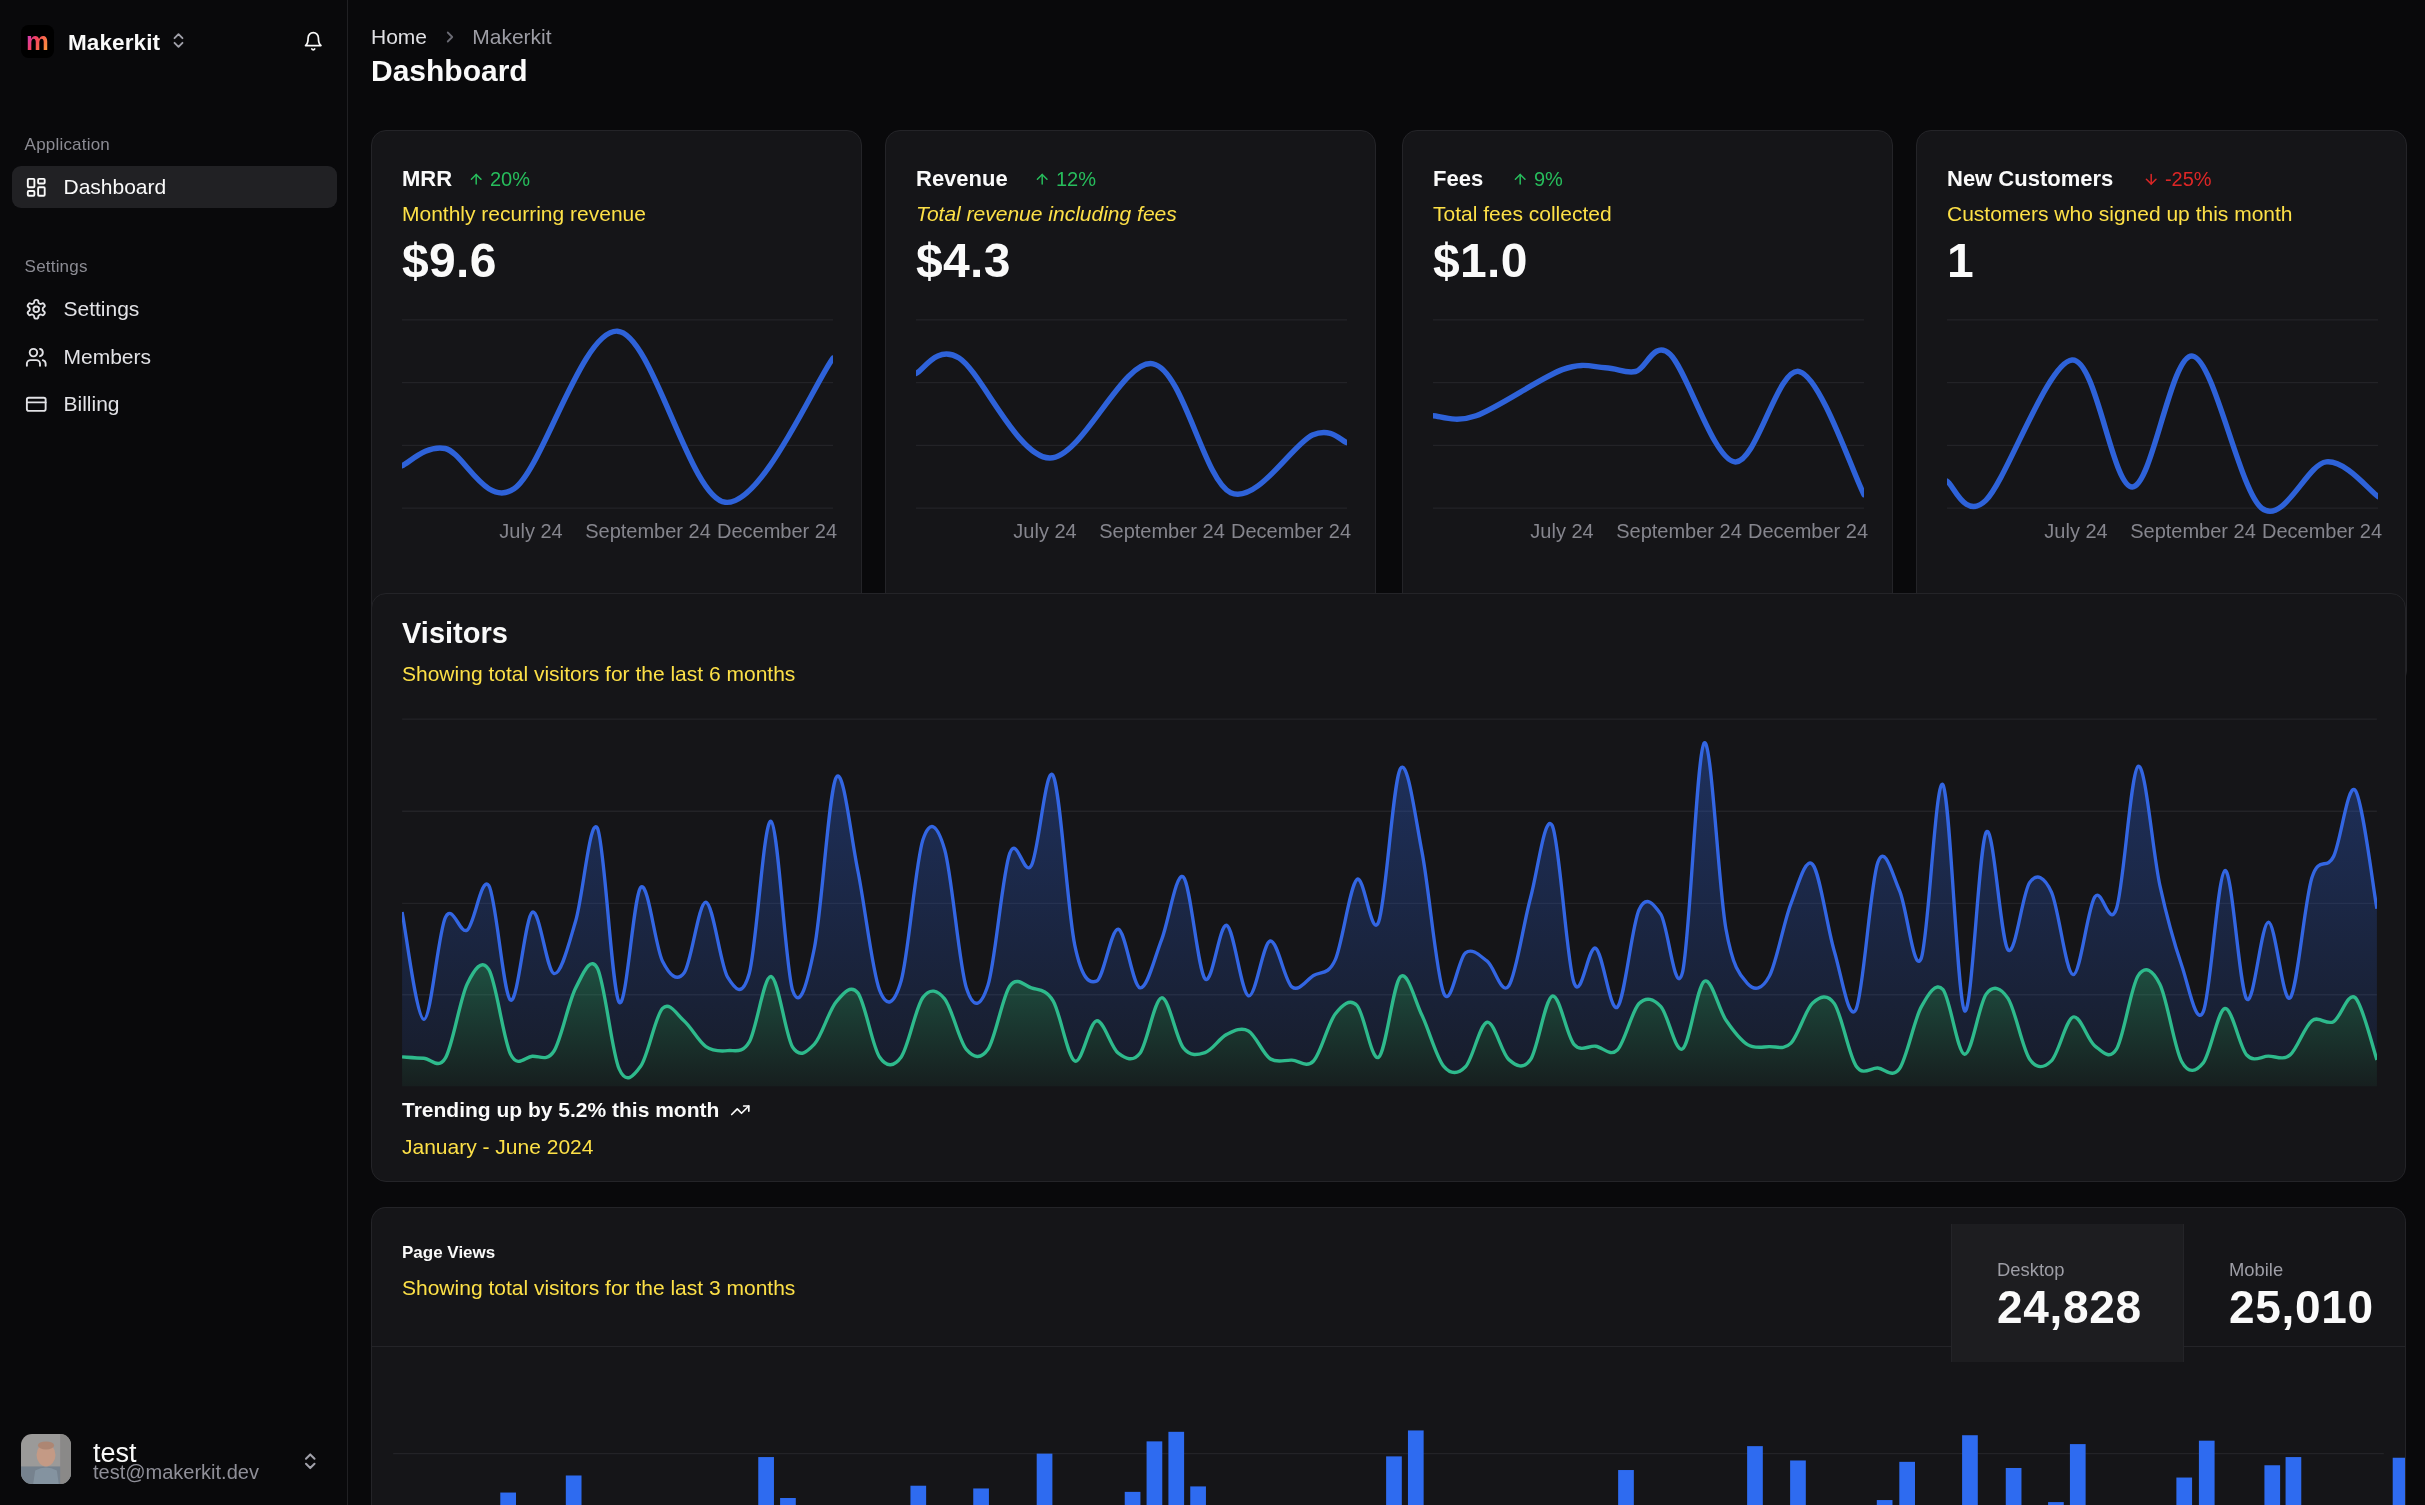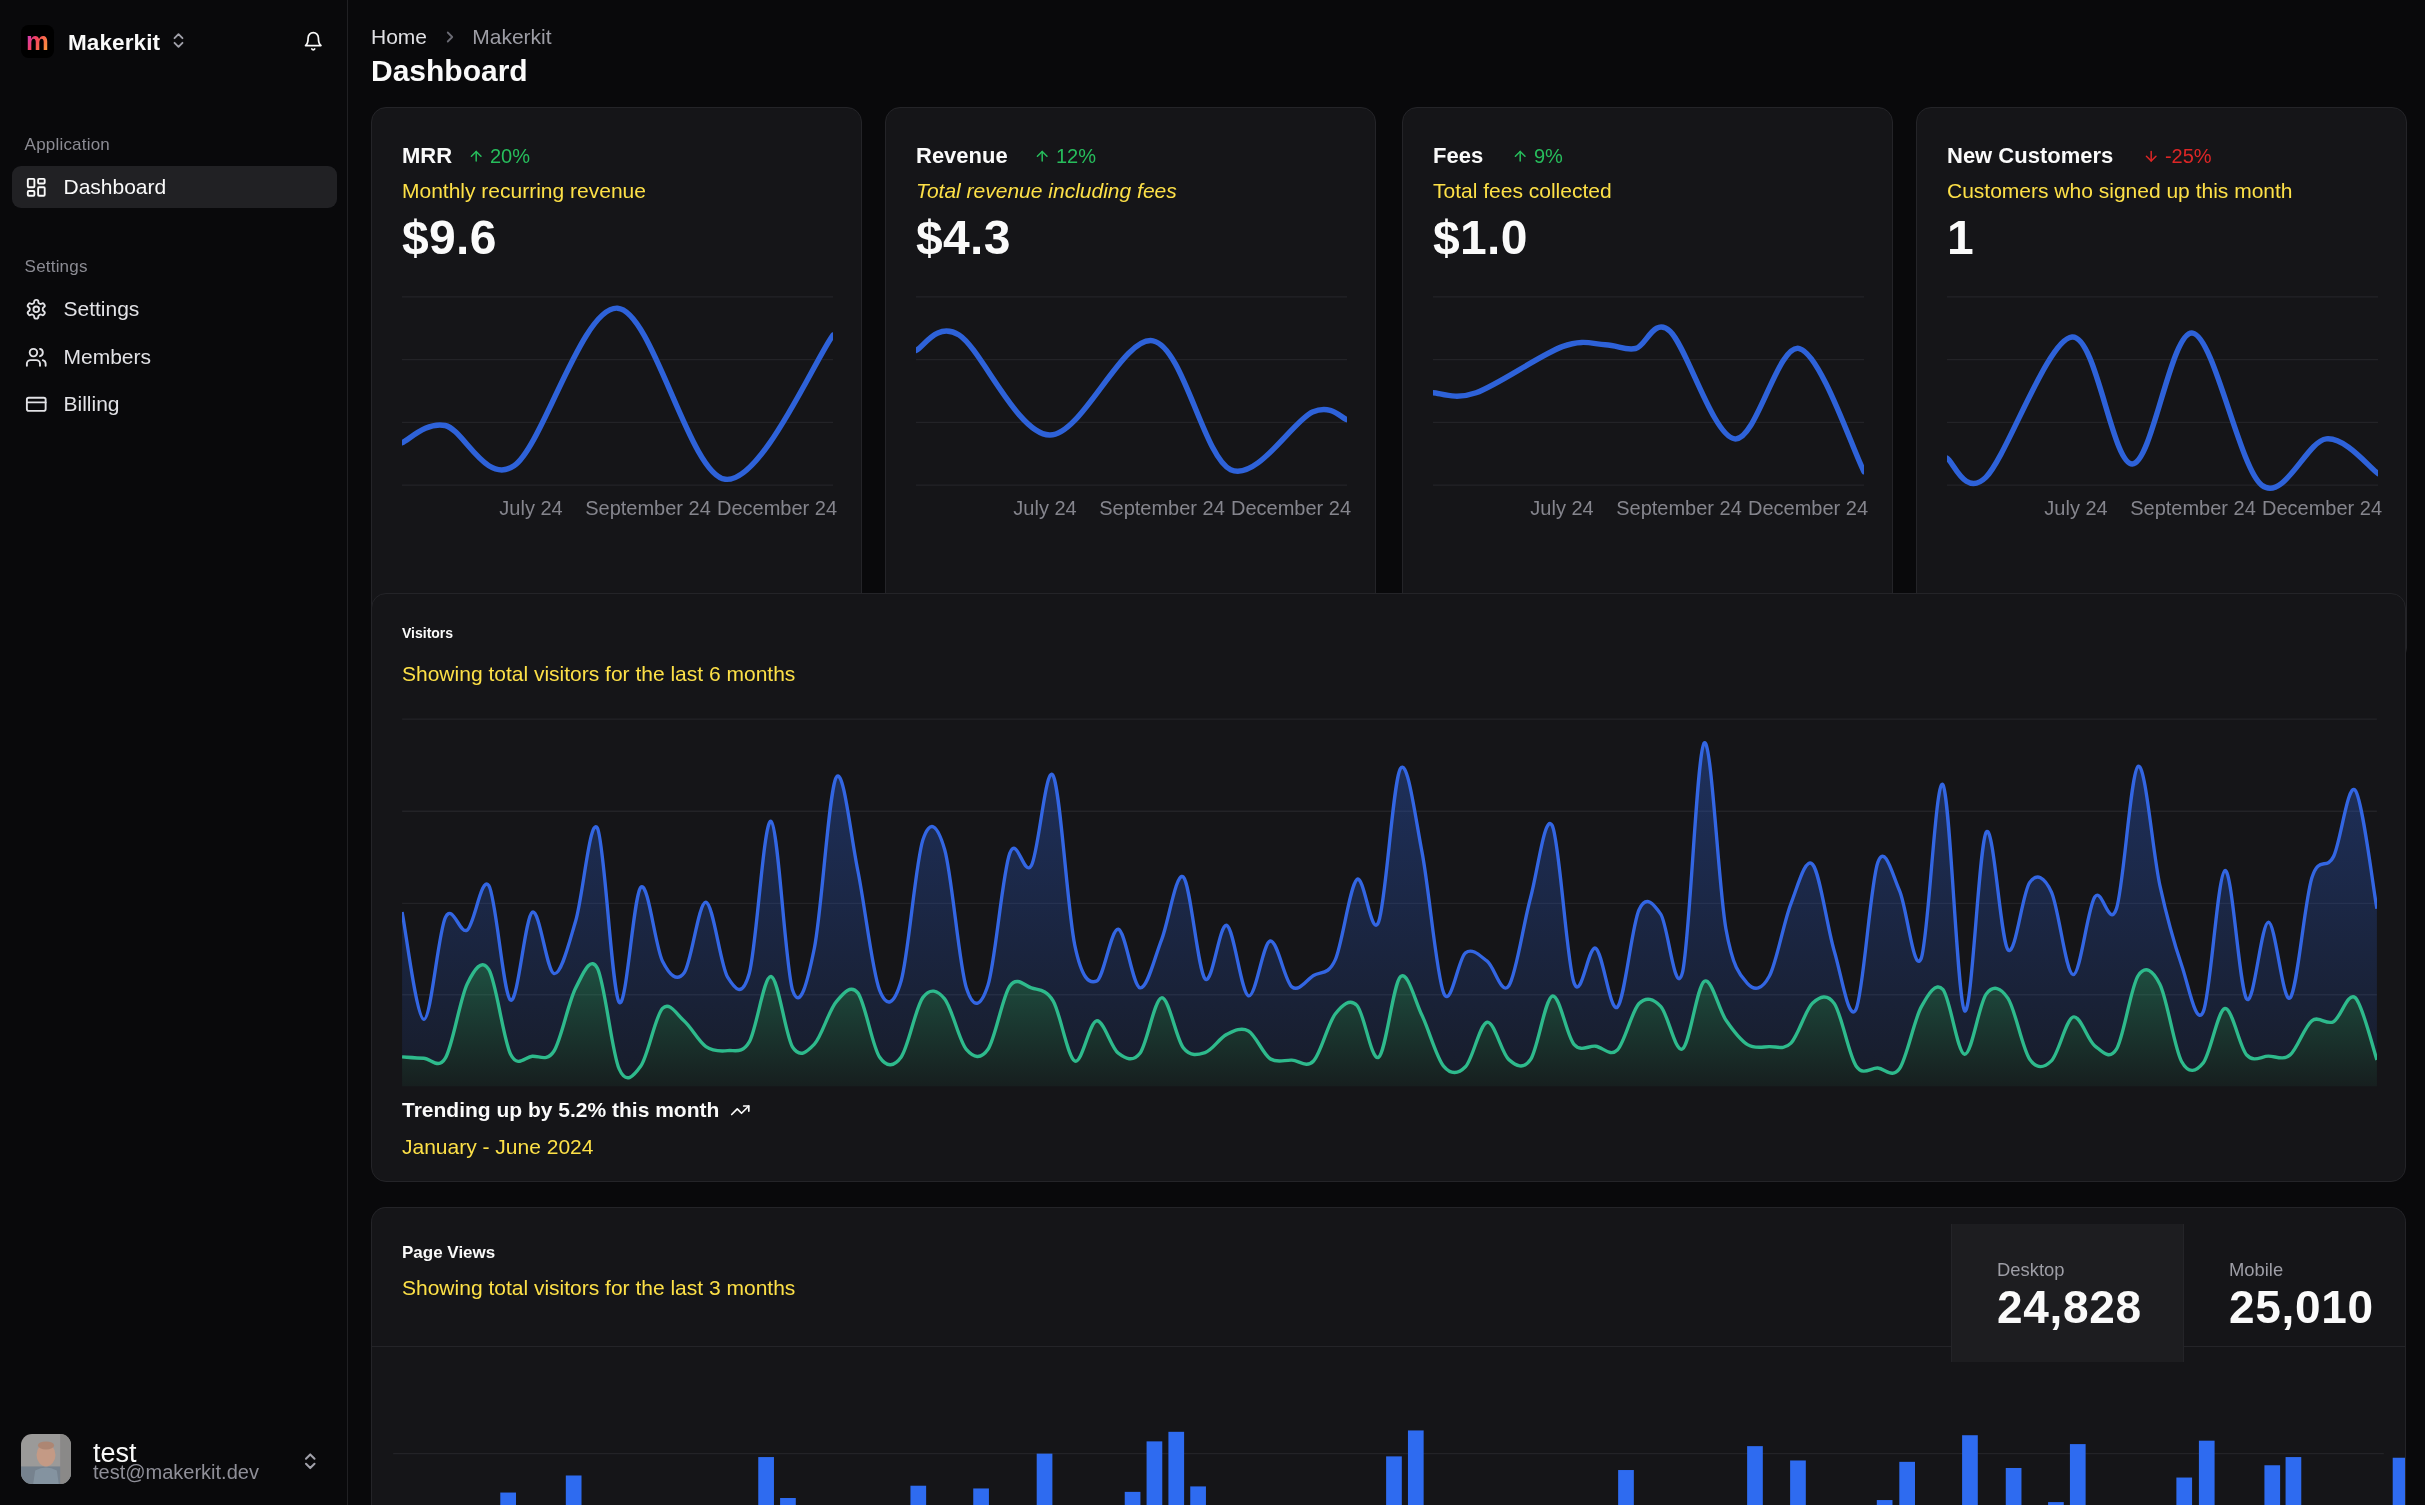--- a/index.html
+++ b/index.html
@@ -32,21 +32,21 @@
 #h1 { position:absolute; left:22px; top:54px; font-size:30px; font-weight:700; color:#fafafa; }
 .card { position:absolute; background:#151518; border:1.4px solid #242428; border-radius:15px; }
 .ctitle { position:absolute; font-size:22px; line-height:25px; font-weight:700; color:#fafafa; }
 .cbadge { position:absolute; font-size:20px; color:#27bd5c; display:flex; align-items:center; gap:5.5px;}
 .cbadge.red { color:#dc2626; }
 .cdesc { position:absolute; font-size:21px; color:#fde047; }
 .cvalue { position:absolute; font-size:48px; font-weight:700; color:#fafafa; letter-spacing:0.3px;}
 .xlabels { position:absolute; font-size:20px; color:#85858d; }
 .xlabels span { position:absolute; transform:translateX(-50%); white-space:nowrap; }
 
-.stat { top:107px; width:491px; height:556px; }
+.stat { top:130px; width:491px; height:556px; }
 
 #visitors { left:22px; top:593px; width:2035px; height:589px; }
 
 #pageviews { left:22px; top:1207px; width:2035px; height:326px; overflow:hidden; border-bottom:none; border-bottom-left-radius:0; border-bottom-right-radius:0; }
 .hbox { position:absolute; top:16px; height:138px; border-left:1.4px solid #242428; }
 .hbox .lab { position:absolute; left:45px; top:35px; font-size:18.4px; color:#9d9da5; }
 .hbox .num { position:absolute; left:45px; top:56px; font-size:46px; font-weight:700; color:#fafafa; letter-spacing:0.7px;}
 </style></head>
 <body>
 <div id="sidebar">
@@ -225,21 +225,21 @@
       <path d="M0.0,250.5C9.5,255.2,26.3,308.3,56.9,278.7C87.4,249.1,147.5,76.1,183.3,72.9C219.1,69.6,242.3,259.9,271.8,259.0C301.3,258.0,328.6,62.1,360.2,67.2C391.8,72.4,428.7,264.1,461.4,290.0C494.0,315.9,527.7,225.1,556.2,222.3C584.6,219.5,619.4,264.6,632.0,273.1" fill="none" stroke="#2e62d9" stroke-width="8" stroke-linecap="round"></path>
     </svg>
     <div class="xlabels" style="left:30px; top:389px; width:431px; height:27px;">
       <span style="left:129px;">July 24</span>
         <span style="left:246px;">September 24</span>
         <span style="left:375px;">December 24</span>
     </div>
   </div>
 
   <div id="visitors" class="card">
-    <div class="ctitle" style="left:30px; top:27px; font-size:14px;">Visitors</div>
+    <div class="ctitle" style="left:30px; top:27px; font-size:29px;">Visitors</div>
     <div class="cdesc" style="left:30px; top:68px;">Showing total visitors for the last 6 months</div>
     <svg class="abs" style="left:30px; top:117px;" width="1975" height="382" viewBox="0 0 2895 560">
       <defs>
         <linearGradient id="gb" x1="0" y1="0" x2="0" y2="1">
           <stop offset="0" stop-color="#2e62d9" stop-opacity="0.36"></stop>
           <stop offset="1" stop-color="#2e62d9" stop-opacity="0.10"></stop>
         </linearGradient>
         <linearGradient id="gg" x1="0" y1="0" x2="0" y2="1">
           <stop offset="0" stop-color="#2eb88a" stop-opacity="0.36"></stop>
           <stop offset="1" stop-color="#2eb88a" stop-opacity="0.06"></stop>

